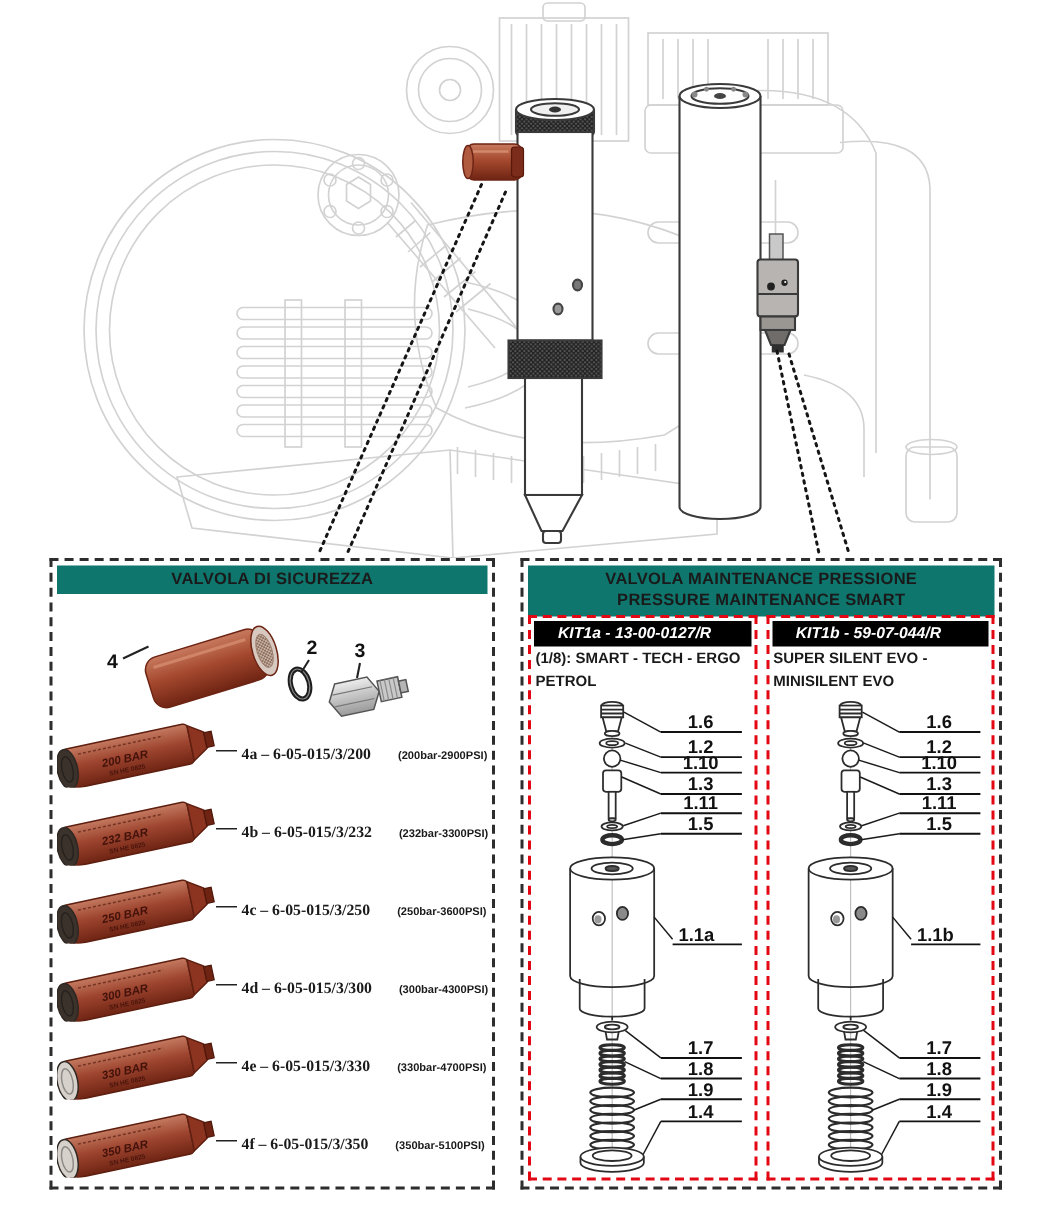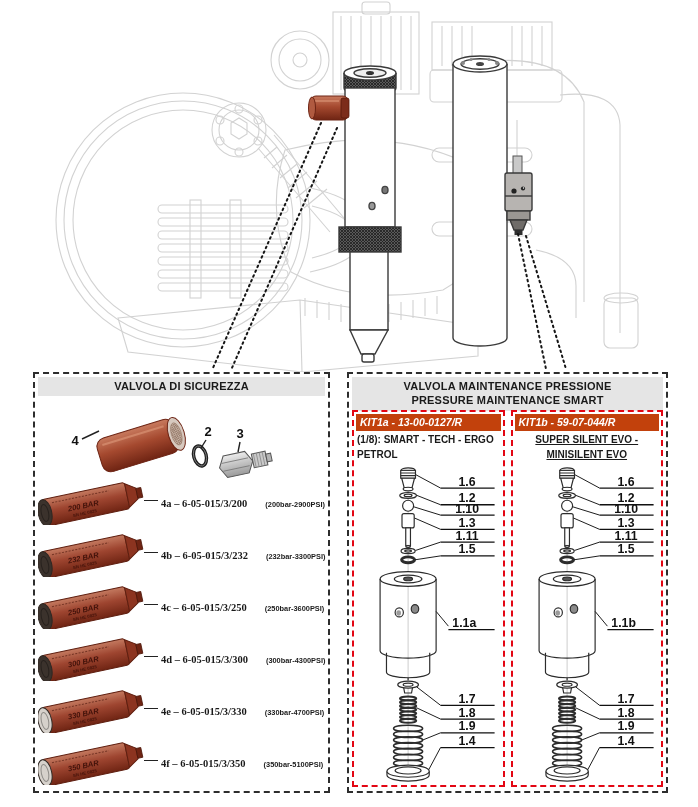--- a/index.html
+++ b/index.html
@@ -7,21 +7,21 @@
           font-family:"Liberation Sans",sans-serif;color:#1a1a1a;}
   svg text{font-family:"Liberation Sans",sans-serif;}
 
   
   .machine{position:absolute;left:0;top:0;width:698px;height:372px;}
 
   
   .pbox{position:absolute;top:372px;height:421px;border:2px dashed #2d2d2d;background:#fff;box-sizing:border-box;}
   .box-left{left:33px;width:297px;}
   .box-right{left:347px;width:321px;}
-  .box-header{margin:3px;background:#e5e5e5;text-align:center;padding:2px 0 3px;
+  .box-header{margin:3px;background:#0f766e;text-align:center;padding:2px 0 3px;
               font-weight:bold;font-size:11px;line-height:1.3;letter-spacing:.2px;}
 
   
   .assembly{position:absolute;top:38px;left:2px;width:289px;height:70px;}
   .variants{position:absolute;top:106px;left:3px;right:3px;bottom:6px;
             display:flex;flex-direction:column;justify-content:space-between;}
   .vrow{display:flex;align-items:center;height:45px;}
   .cyl{width:106px;height:44px;flex:none;}
   .vdash{flex:none;width:14px;height:0;border-top:1.6px solid #222;margin:0 3px 4px 0;}
   .vlabel{white-space:nowrap;font-size:10.5px;font-weight:bold;}
@@ -36,24 +36,24 @@
   .cylcap{stroke:#2f2722;stroke-width:1;}
   .cylcap.v-dark{fill:#3b322c;}
   .cylcap.v-light{fill:#d6d1cb;}
   .cylcapinner{fill:none;stroke:#00000055;stroke-width:1;}
   .cylbar{font-size:7.6px;font-weight:bold;font-style:italic;fill:#42120a;}
   .cylsn{font-size:4.4px;font-weight:bold;fill:#42120a;opacity:.9;}
 
   
   .kits{position:absolute;top:36px;left:3px;right:3px;bottom:4px;display:flex;gap:6px;}
   .kit{flex:1;border:2px dashed #e30613;display:flex;flex-direction:column;padding:2px;box-sizing:border-box;min-width:0;}
-  .kit-bar{background:#c2410c;color:#fff;font-style:italic;font-weight:bold;font-size:10.5px;
-           line-height:1.45;padding:1px 4px;white-space:nowrap;overflow:hidden;}
+  .kit-bar{background:#000000;color:#fff;font-style:italic;font-weight:bold;font-size:10.5px;
+           line-height:1.45;padding:1px 16px;white-space:nowrap;overflow:hidden;}
   .kit-models{font-size:10px;font-weight:bold;line-height:1.45;min-height:26px;padding:2px 1px 0;}
-  .kit-models .l2{text-align:center;text-decoration:underline;}
+  .kit-models .l2{text-align:left;}
   .kit-diagram{width:100%;flex:1;}
 
   .kd-stroke{stroke:#2c2c2c;fill:#fff;stroke-width:1.2;}
   .kd-num{font-size:12.5px;font-weight:bold;fill:#111;}
   .kd-ul{stroke:#111;stroke-width:1.3;}
   .kd-lead{stroke:#1a1a1a;stroke-width:1;fill:none;}
 
   .as-num{font-size:13px;font-weight:bold;fill:#111;}
 </style>
 </head>

